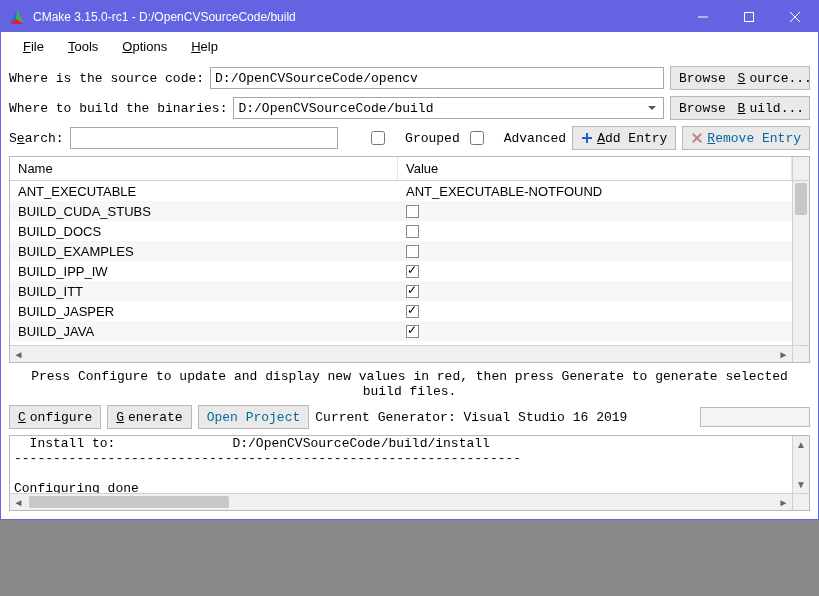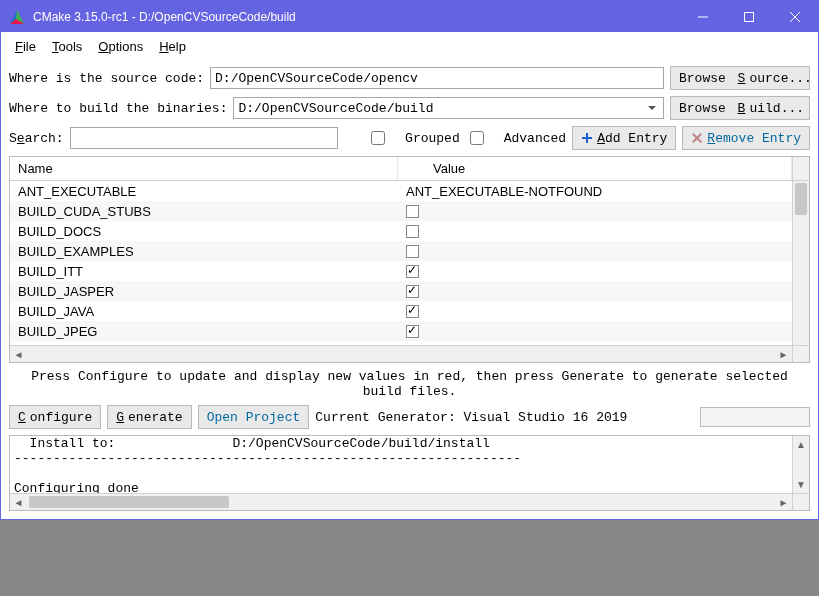--- a/index.html
+++ b/index.html
@@ -77,20 +77,21 @@
     display: flex;
     align-items: center;
     padding: 0 6px;
     font-family: var(--ui);
     font-size: 13px;
     border-bottom: 0;
   }
   .menuitem {
     padding: 3px 8px;
     cursor: default;
+    margin-left: 8px;
   }
   .menuitem .ul { text-decoration: underline; }
 
   
   .body {
     flex: 1;
     display: flex;
     flex-direction: column;
     padding: 6px 8px 8px 8px;
     overflow: hidden;
@@ -176,21 +177,21 @@
     background: #fff;
     border-bottom: 1px solid #d0d0d0;
   }
   .cache-head .col {
     padding: 4px 8px;
     font-family: var(--ui);
     font-size: 13px;
     border-right: 1px solid #e8e8e8;
   }
   .col-name { width: 388px; }
-  .col-val { flex: 1; margin-left: 27px; }
+  .col-val { flex: 1; }
   .col-scroll { width: 17px; background: #f0f0f0; border-left:1px solid #d0d0d0; }
   .cache-body {
     flex: 1;
     overflow: hidden;
     display: flex;
     position: relative;
   }
   .cache-rows {
     flex: 1;
     overflow: hidden;
@@ -477,20 +478,26 @@
                 <span class="smallcb"></span>
               </div>
             </div>
             <div class="cache-row">
               <div class="cell name">BUILD_EXAMPLES</div>
               <div class="cell val">
                 <span class="smallcb"></span>
               </div>
             </div>
             <div class="cache-row">
+              <div class="cell name">BUILD_IPP_IW</div>
+              <div class="cell val">
+                <span class="smallcb checked"></span>
+              </div>
+            </div>
+            <div class="cache-row">
               <div class="cell name">BUILD_ITT</div>
               <div class="cell val">
                 <span class="smallcb checked"></span>
               </div>
             </div>
             <div class="cache-row">
               <div class="cell name">BUILD_JASPER</div>
               <div class="cell val">
                 <span class="smallcb checked"></span>
               </div>

